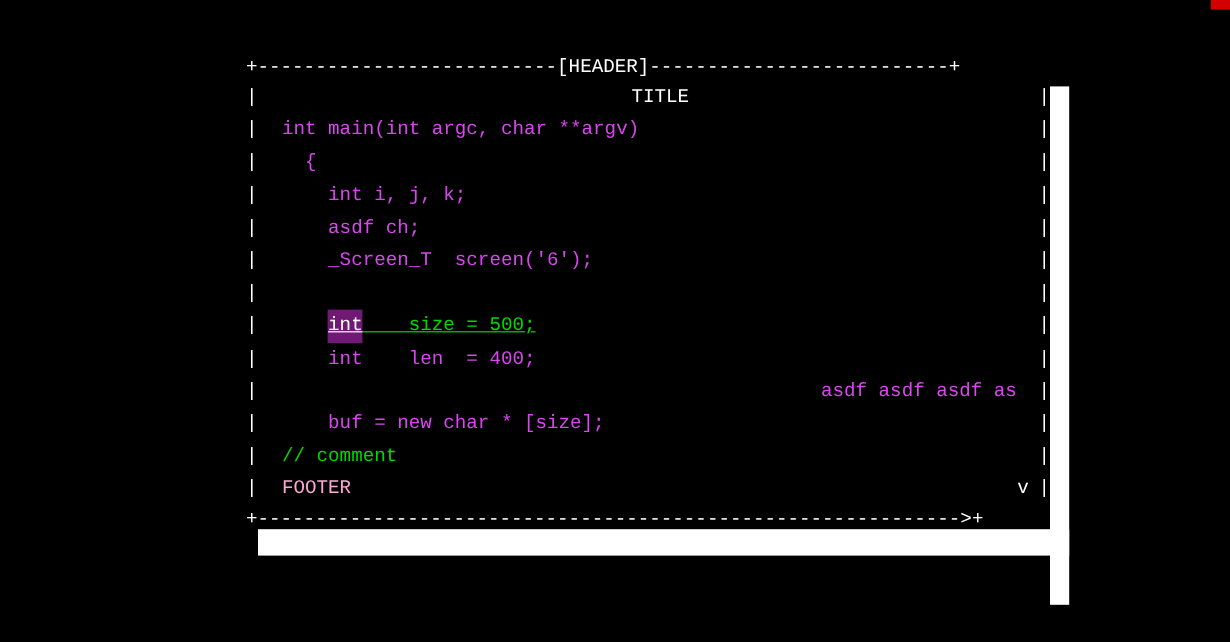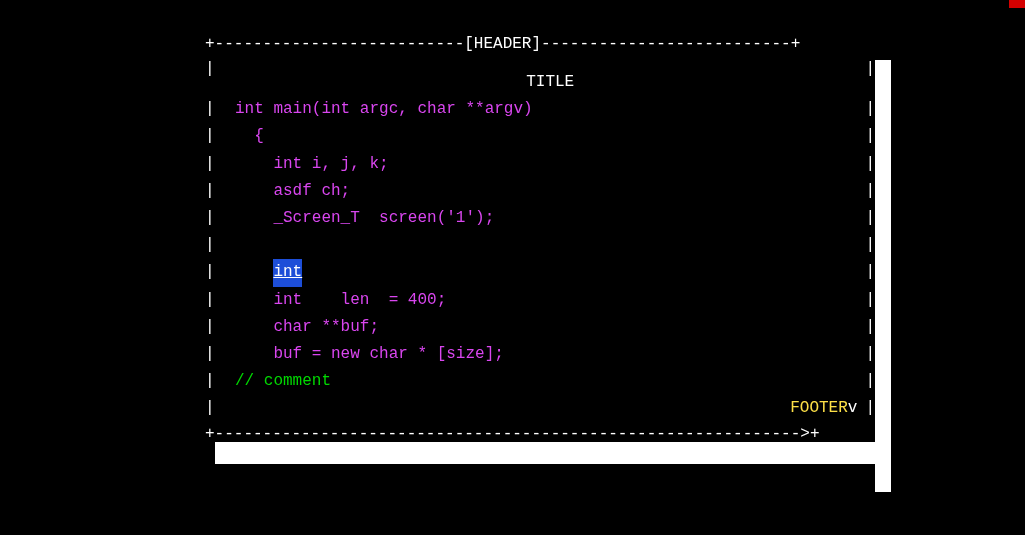--- a/index.html
+++ b/index.html
@@ -20,21 +20,21 @@
       position: absolute;
       top: 0;
       right: 0;
       width: 16px;
       height: 8px;
       background: #d40000;
     }
     .window-container {
       position: absolute;
       left: 205px;
-      top: 32px;
+      top: 44px;
       width: 670px;
     }
     .border-top {
       color: #fff;
       white-space: pre;
       line-height: 1.5;
     }
     .border-bottom {
       color: #fff;
       white-space: pre;
@@ -52,35 +52,34 @@
       width: 30px;
       display: inline-block;
     }
     .pipe-right {
       margin-left: auto;
     }
     .title {
       color: #fff;
       text-align: center;
       flex: 1;
-      margin-top: 13px;
     }
     .footer {
-      color: #fde047;
-      text-align: right;
+      color: #f9a8d4;
+      text-align: left;
       flex: 1;
     }
     .code-green {
       color: #d946ef;
     }
     .code-comment {
       color: #00d800;
     }
     .code-highlighted {
-      background: #1d4ed8;
+      background: #701a75;
       color: #fff;
       text-decoration: underline;
     }
     .code-underline {
       text-decoration: underline;
       color: #00d800;
     }
     .shadow-right {
       position: absolute;
       right: -16px;
@@ -147,45 +146,45 @@
   </div>
 
   <div class="content-line">
     <span class="pipe pipe-left">|</span>
     <span class="line-body"><span class="code-green">    asdf ch;</span></span>
     <span class="pipe pipe-right">|</span>
   </div>
 
   <div class="content-line">
     <span class="pipe pipe-left">|</span>
-    <span class="line-body"><span class="code-green">    _Screen_T  screen('1');</span></span>
+    <span class="line-body"><span class="code-green">    _Screen_T  screen('6');</span></span>
     <span class="pipe pipe-right">|</span>
   </div>
 
   <div class="content-line">
     <span class="pipe pipe-left">|</span>
     <span class="line-body"><span class="code-green"></span></span>
     <span class="pipe pipe-right">|</span>
   </div>
 
   <div class="content-line">
     <span class="pipe pipe-left">|</span>
-    <span class="line-body"><span class="code-green">    </span><span class="code-highlighted">int</span></span>
+    <span class="line-body"><span class="code-green">    </span><span class="code-highlighted">int</span><span class="code-underline">    size = 500;</span></span>
     <span class="pipe pipe-right">|</span>
   </div>
 
   <div class="content-line">
     <span class="pipe pipe-left">|</span>
     <span class="line-body"><span class="code-green">    int    len  = 400;</span></span>
     <span class="pipe pipe-right">|</span>
   </div>
 
   <div class="content-line">
     <span class="pipe pipe-left">|</span>
-    <span class="line-body"><span class="code-green">    char **buf;</span><span style="flex:1"></span><span style="width:18px"></span></span>
+    <span class="line-body"><span style="flex:1"></span><span class="code-green">asdf asdf asdf as</span><span style="width:18px"></span></span>
     <span class="pipe pipe-right">|</span>
   </div>
 
   <div class="content-line">
     <span class="pipe pipe-left">|</span>
     <span class="line-body"><span class="code-green">    buf = new char * [size];</span></span>
     <span class="pipe pipe-right">|</span>
   </div>
 
   <div class="content-line">

